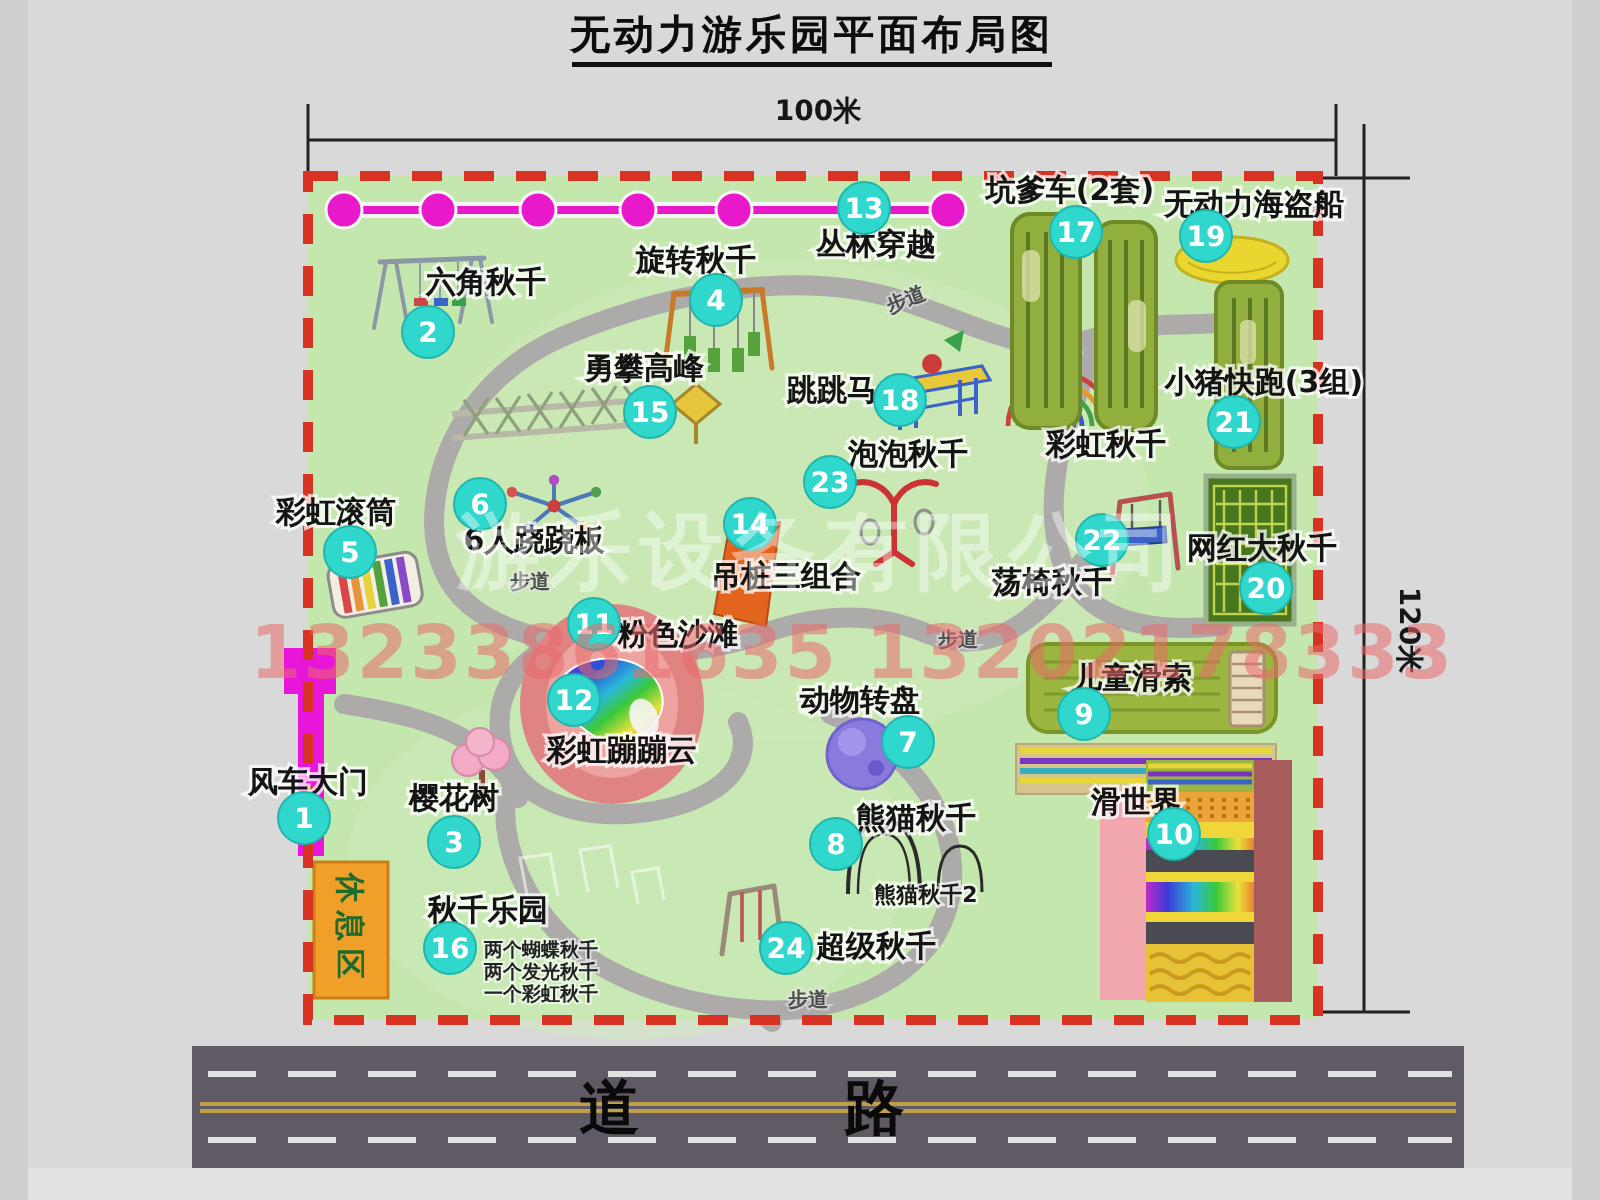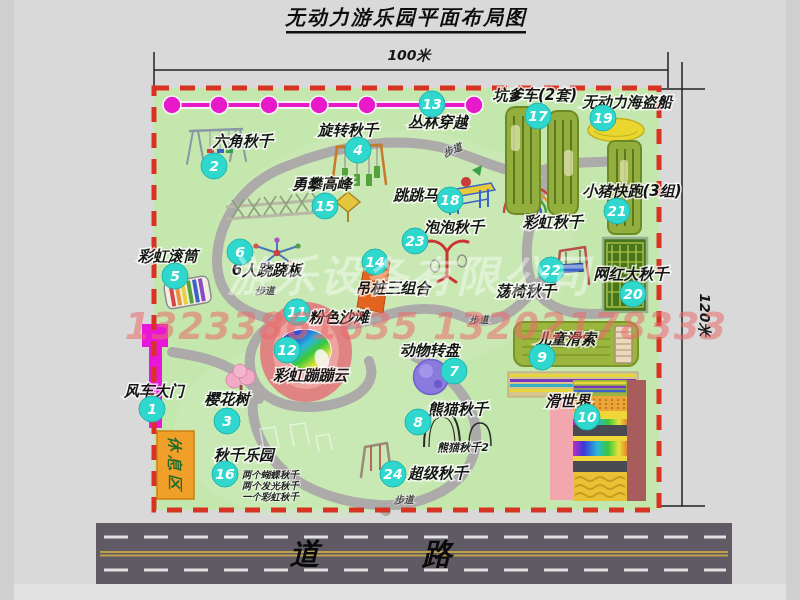--- a/index.html
+++ b/index.html
@@ -1,17 +1,17 @@
 <!DOCTYPE html>
 <html><head>
 <meta charset="utf-8">
 <style>
   html,body{margin:0;padding:0;background:#cfcfcf;}
   .stage{position:relative;width:772px;height:600px;margin:0 auto;background:#d9d9d9;overflow:hidden;
-         font-family:"DejaVu Sans","Liberation Sans",sans-serif;font-style:italic;}
+         font-family:"DejaVu Sans","Liberation Sans",sans-serif;}
   svg{display:block;}
   svg text{font-family:"DejaVu Sans","Liberation Sans",sans-serif;}
   .title-t{font-size:20px;font-weight:bold;fill:#0d0d0d;letter-spacing:2px;text-anchor:middle;}
   .dim-t{font-size:14px;font-weight:bold;fill:#161616;text-anchor:middle;}
   .lbl{font-size:15px;font-weight:bold;fill:#141414;text-anchor:middle;
        paint-order:stroke;stroke:rgba(255,255,255,0.75);stroke-width:3px;}
   .lbl-s{font-size:11px;font-weight:bold;fill:#1a1a1a;text-anchor:middle;
          paint-order:stroke;stroke:rgba(255,255,255,0.7);stroke-width:2.5px;}
   .note-t{font-size:9.5px;font-weight:bold;fill:#222;text-anchor:start;
           paint-order:stroke;stroke:rgba(255,255,255,0.6);stroke-width:2px;}

